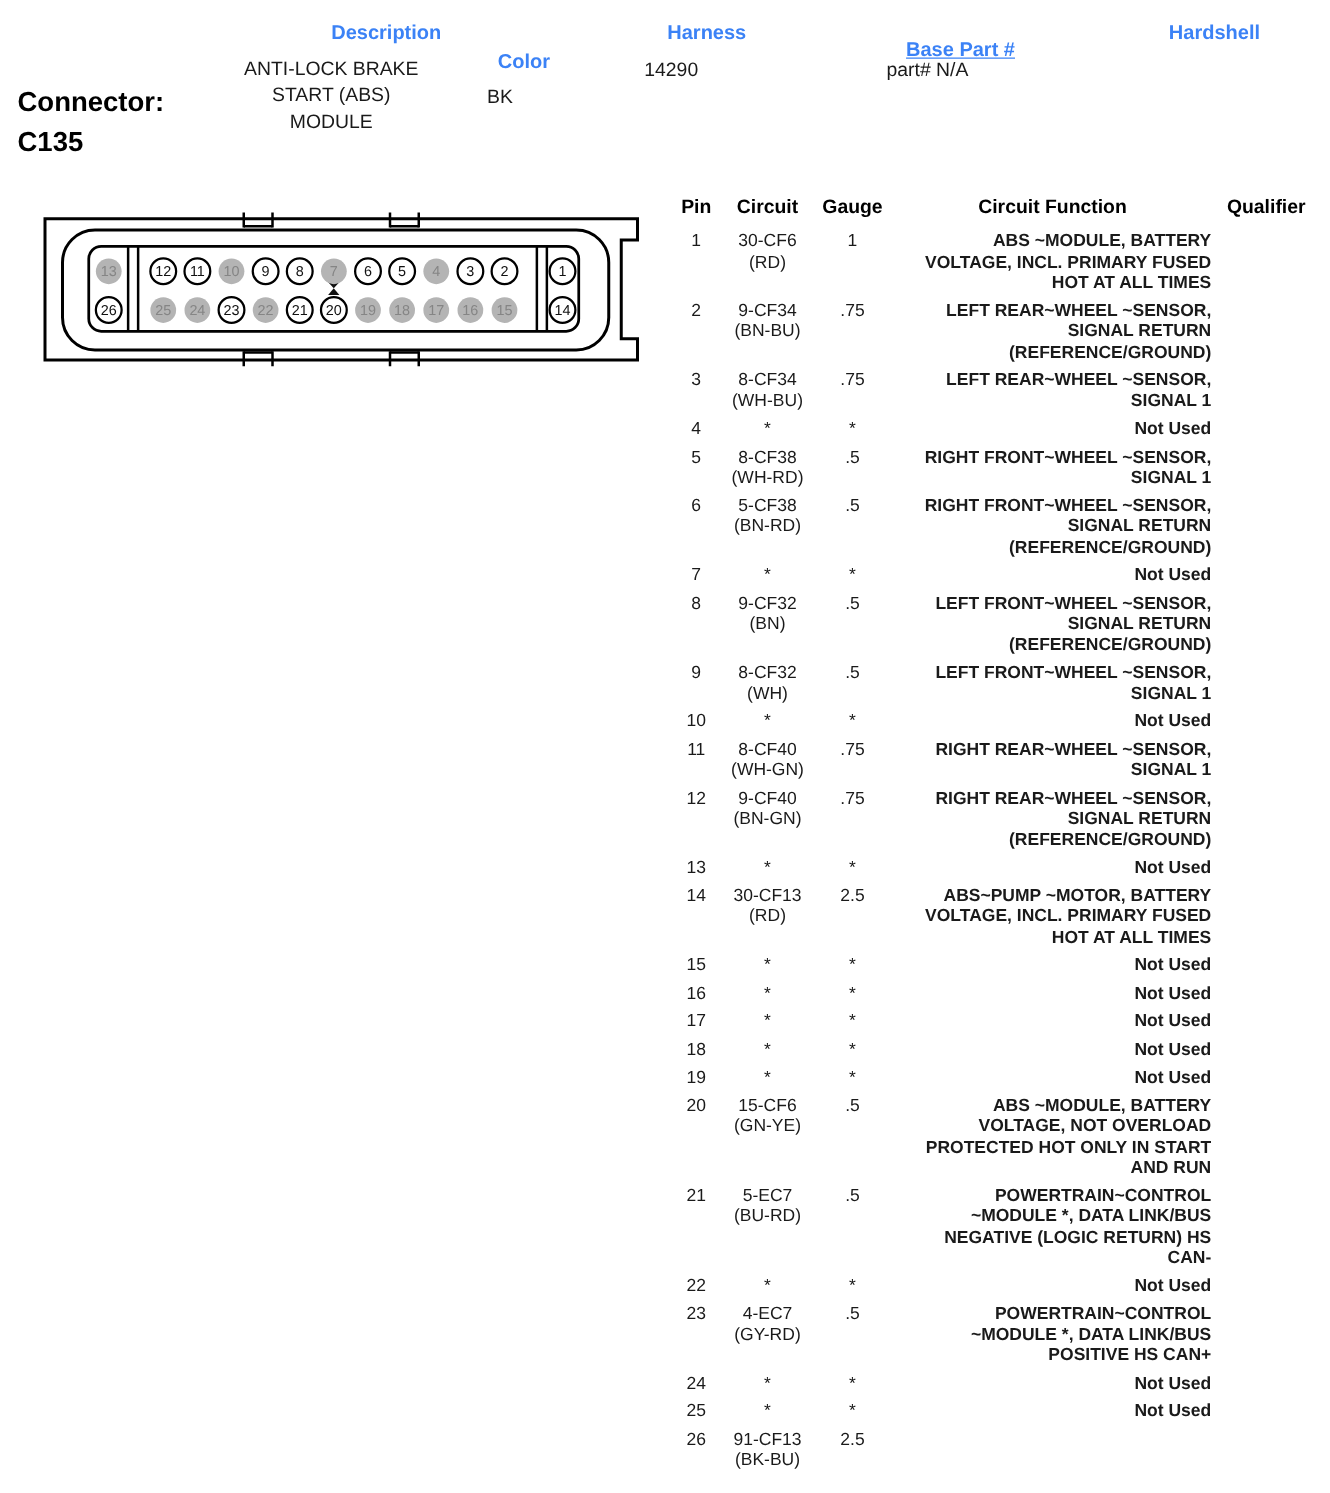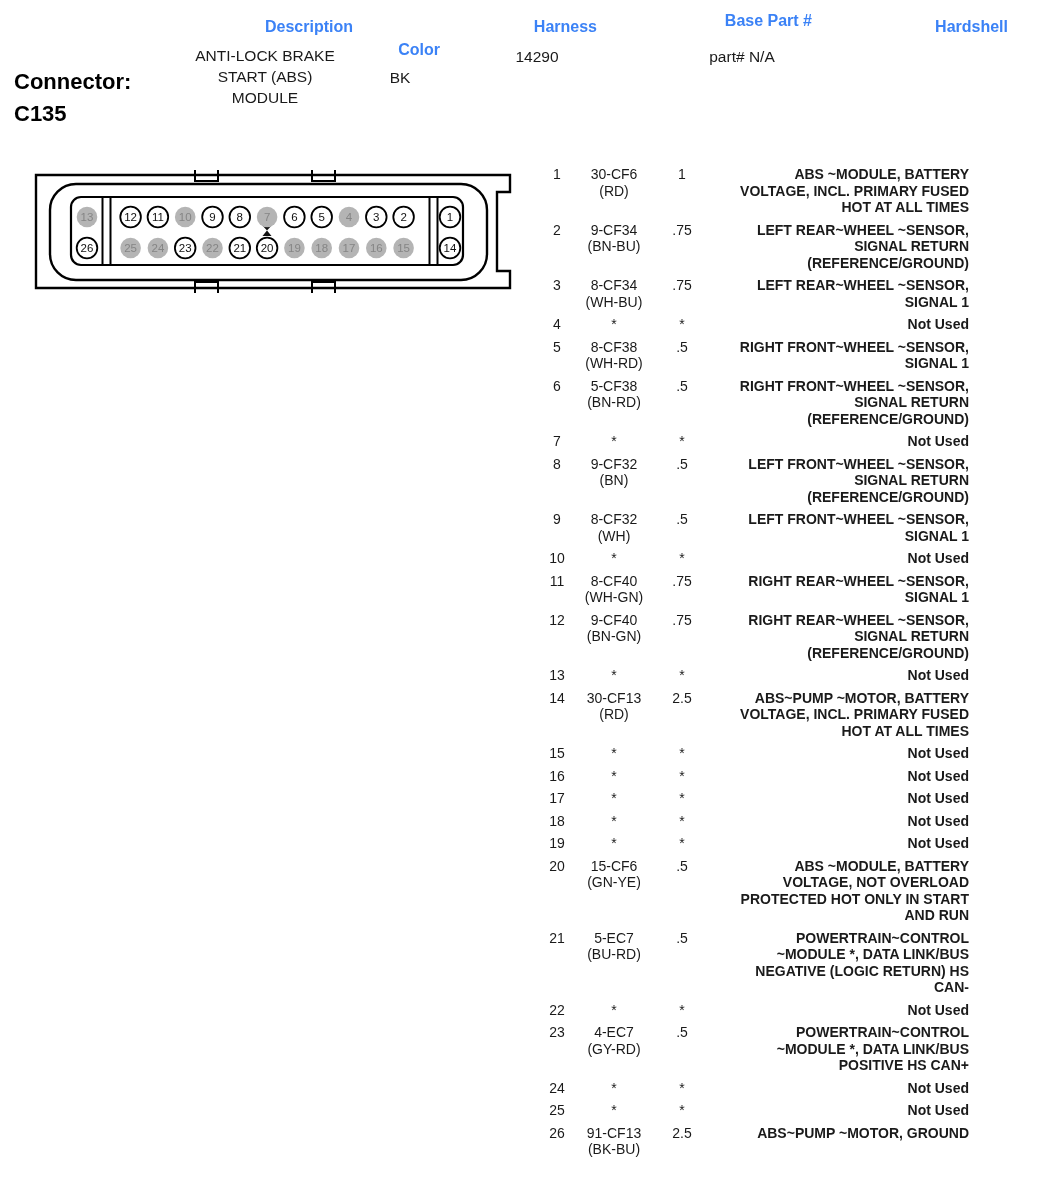--- a/index.html
+++ b/index.html
@@ -11,21 +11,21 @@
   
   .conn-title{left:14px;top:26px;font-size:22px;font-weight:bold;line-height:32px;color:#000;margin-top:40px;}
   .hd-label{font-weight:bold;font-size:16px;color:#3b82f6;text-align:right;}
   .hd-value{font-size:15.5px;text-align:center;line-height:21px;white-space:pre-line;}
   .desc-label{left:177px;top:18px;width:176px;}
   .desc-value{left:167px;top:45px;width:196px;}
   .color-label{left:360px;top:41px;width:80px;}
   .color-value{left:360px;top:67px;width:80px;}
   .harness-label{left:477px;top:18px;width:120px;}
   .harness-value{left:477px;top:46px;width:120px;}
-  .bp-label{left:672px;top:12px;width:140px;}
+  .bp-label{left:672px;top:32px;width:140px;text-decoration:underline;}
   .bp-value{left:672px;top:46px;width:140px;}
   .hs-label{left:888px;top:18px;width:120px;}
   
   .diagram{left:0;top:0;width:530px;height:310px;}
   .diagram svg{display:block;}
   .pin-num{font-family:"Liberation Sans",sans-serif;font-size:11.5px;fill:#111;}
   .pin-num.gray{fill:#858585;}
   
   .pin-table{left:535px;top:157px;width:522px;}
   .thead{display:grid;grid-template-columns:44px 70px 66px 254px 88px;
@@ -203,20 +203,27 @@
         </g>
         <g>
           <circle cx="450" cy="248" r="10.3" fill="#ffffff" stroke="#000000" stroke-width="1.8"></circle>
           <text x="450" y="252" text-anchor="middle" class="pin-num">14</text>
         </g>
       </g>
   </svg>
 </div>
 
 <div class="abs pin-table">
+  <div class="thead">
+    <div>Pin</div>
+    <div>Circuit</div>
+    <div>Gauge</div>
+    <div>Circuit Function</div>
+    <div>Qualifier</div>
+  </div>
   <div id="table-body">
       <div class="trow">
         <div class="cell pin">1</div>
         <div class="cell circuit">30-CF6
 (RD)</div>
         <div class="cell gauge">1</div>
         <div class="cell fn">ABS ~MODULE, BATTERY
 VOLTAGE, INCL. PRIMARY FUSED
 HOT AT ALL TIMES</div>
         <div class="cell qual"></div>
@@ -421,17 +428,16 @@
         <div class="cell circuit">*</div>
         <div class="cell gauge">*</div>
         <div class="cell fn">Not Used</div>
         <div class="cell qual"></div>
       </div>
       <div class="trow">
         <div class="cell pin">26</div>
         <div class="cell circuit">91-CF13
 (BK-BU)</div>
         <div class="cell gauge">2.5</div>
-        <div class="cell fn">ABS~PUMP ~MOTOR, GROUND</div>
         <div class="cell qual"></div>
       </div>
     </div>
 </div>
 
 </body></html>

